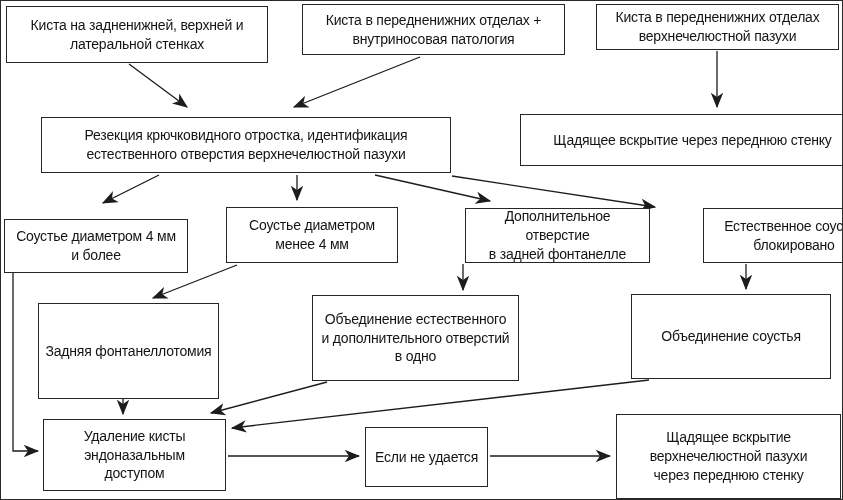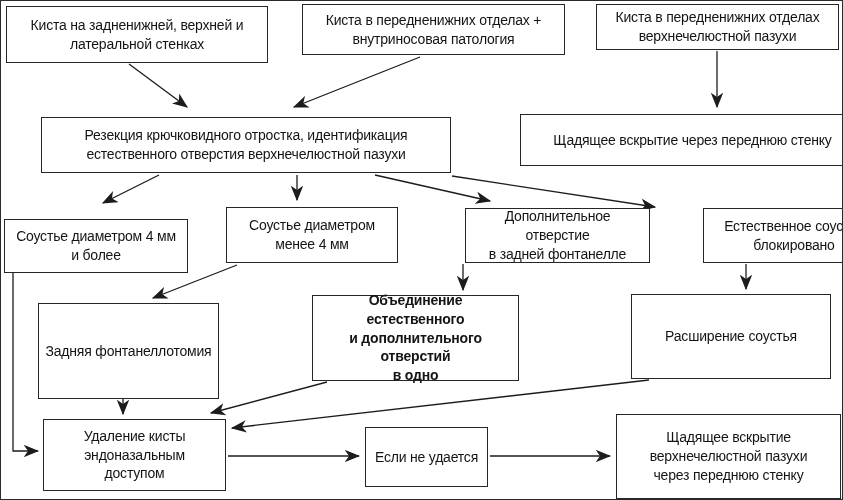--- a/index.html
+++ b/index.html
@@ -45,21 +45,21 @@
   #n-a1 { left: 5px;   top: 5px;   width: 262px; height: 57px; }
   #n-a2 { left: 301px; top: 3px;   width: 263px; height: 51px; }
   #n-a3 { left: 595px; top: 3px;   width: 243px; height: 46px; }
   #n-b1 { left: 40px;  top: 116px; width: 410px; height: 56px; }
   #n-b2 { left: 491px; top: 113px; width: 345px; height: 52px; margin-left: 28px; }
   #n-c1 { left: 3px;   top: 209px; width: 184px; height: 54px; margin-top: 9px; }
   #n-c2 { left: 225px; top: 206px; width: 172px; height: 56px; }
   #n-c3 { left: 430px; top: 207px; width: 185px; height: 55px; margin-left: 34px; }
   #n-c4 { left: 658px; top: 207px; width: 182px; height: 55px; margin-left: 44px; }
   #n-d1 { left: 37px;  top: 302px; width: 181px; height: 96px; }
-  #n-d2 { left: 311px; top: 294px; width: 207px; height: 86px; font-weight: bold; }
+  #n-d2 { left: 311px; top: 294px; width: 207px; height: 86px; }
   #n-d3 { left: 630px; top: 293px; width: 200px; height: 85px; }
   #n-e1 { left: 42px;  top: 418px; width: 183px; height: 72px; }
   #n-e2 { left: 364px; top: 426px; width: 123px; height: 60px; }
   #n-e3 { left: 615px; top: 413px; width: 225px; height: 85px; }
 </style>
 </head>
 <body>
 
 <div id="stage">
 
@@ -124,21 +124,21 @@
   </div>
   <div class="box" id="n-d1">
     <span>Задняя  фонтанеллотомия</span>
   </div>
   <div class="box" id="n-d2">
     <span>Объединение   естественного
 и дополнительного  отверстий
 в одно</span>
   </div>
   <div class="box" id="n-d3">
-    <span>Расширение соустья</span>
+    <span>Объединение соустья</span>
   </div>
   <div class="box" id="n-e1">
     <span>Удаление кисты
 эндоназальным
 доступом</span>
   </div>
   <div class="box" id="n-e2">
     <span>Если не удается</span>
   </div>
   <div class="box" id="n-e3">

